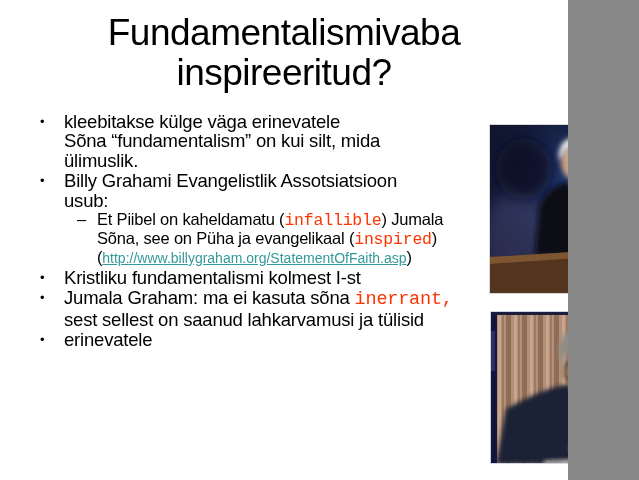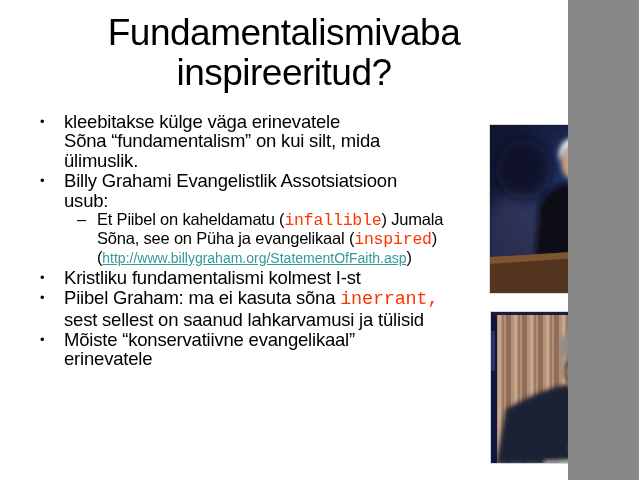--- a/index.html
+++ b/index.html
@@ -63,28 +63,27 @@
       </div>
       <div class="row l1">
         <span class="marker">•</span>
         <div class="txt">
           <div class="line"><span>Kristliku fundamentalismi kolmest I-st</span></div>
         </div>
       </div>
       <div class="row l1">
         <span class="marker">•</span>
         <div class="txt">
-          <div class="line"><span>Piibel Graham: ma ei kasuta sõna </span><span class="red">inerrant,</span></div>
+          <div class="line"><span>Jumala Graham: ma ei kasuta sõna </span><span class="red">inerrant,</span></div>
           <div class="line"><span>sest sellest on saanud lahkarvamusi ja tülisid</span></div>
         </div>
       </div>
       <div class="row l1">
         <span class="marker">•</span>
         <div class="txt">
-          <div class="line"><span>Mõiste “konservatiivne evangelikaal”</span></div>
           <div class="line"><span>erinevatele</span></div>
         </div>
       </div>
     </div>
 
   <figure class="photo photo-top">
     <svg viewBox="0 0 185 170" preserveAspectRatio="none">
       <defs>
         <filter id="b1" x="-30%" y="-30%" width="160%" height="160%">
             <feGaussianBlur stdDeviation="7"></feGaussianBlur>

